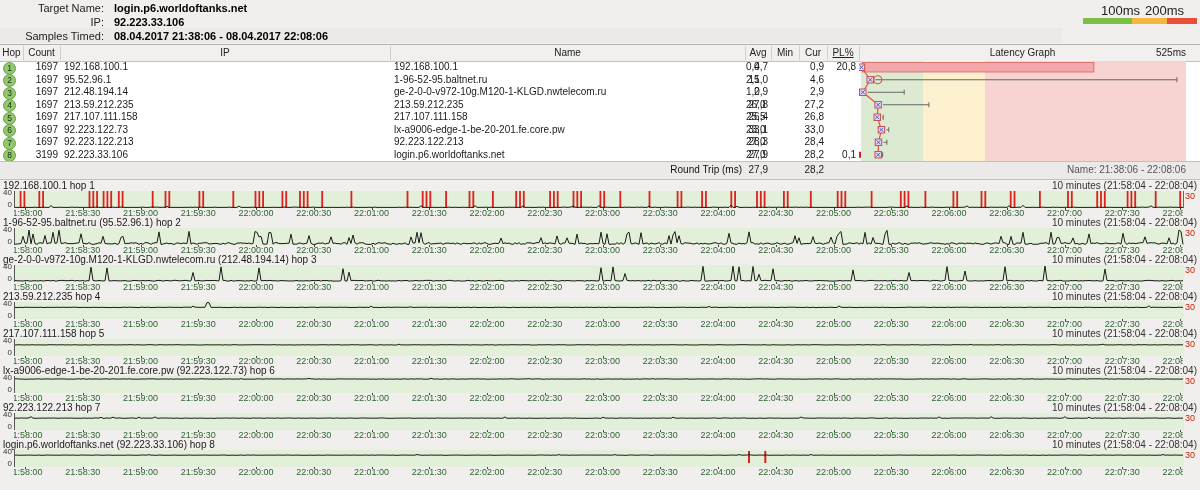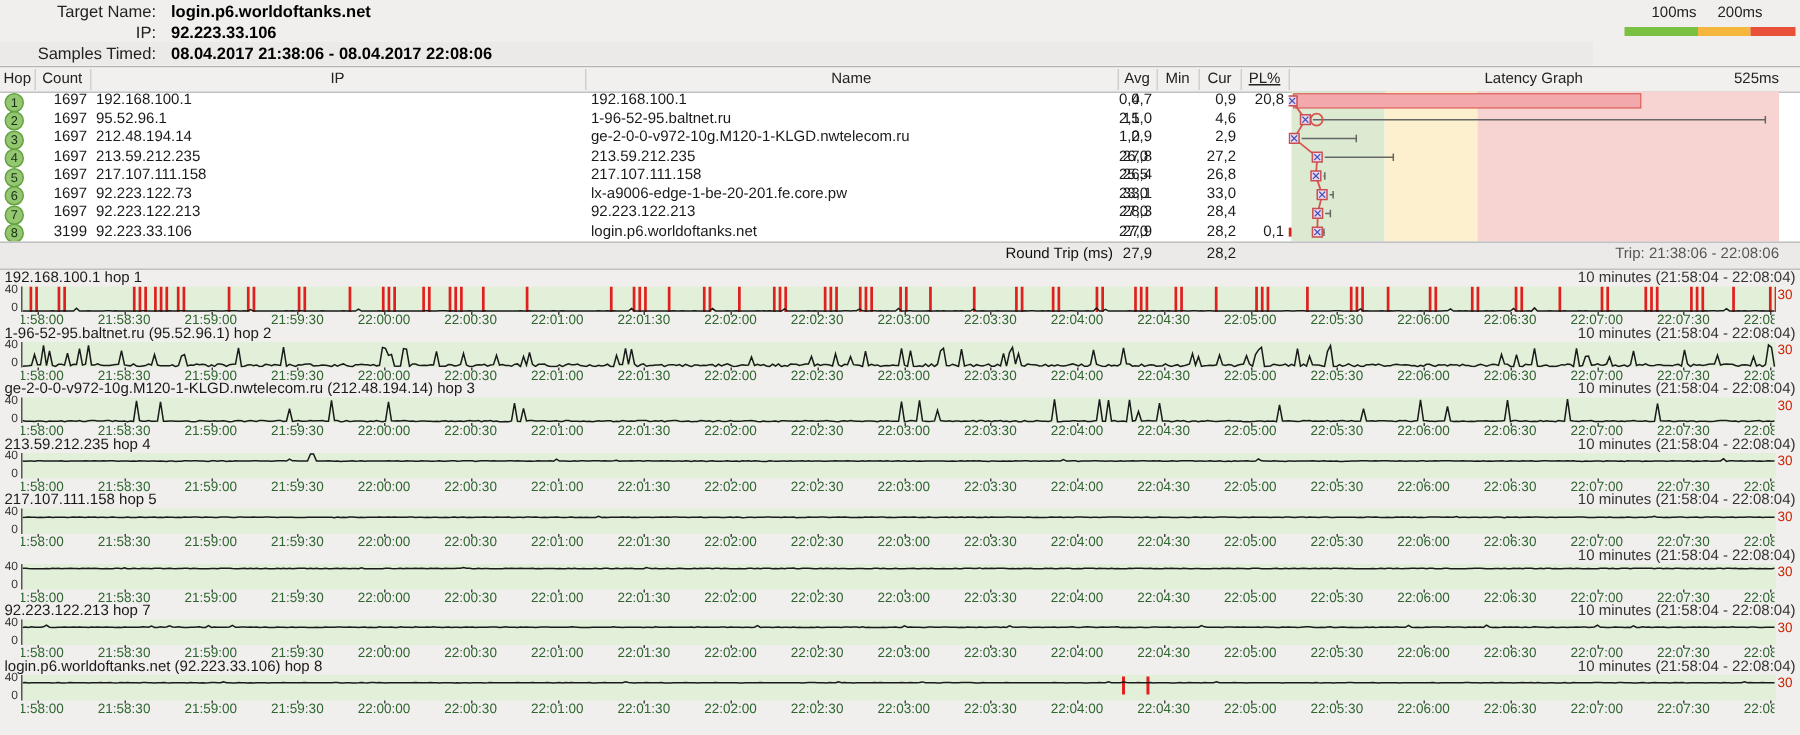--- a/index.html
+++ b/index.html
@@ -4,21 +4,21 @@
 <style>
   html,body{margin:0;padding:0;}
   .screen{position:relative;width:1200px;height:490px;background:#f0efed;overflow:hidden;
           font-family:"Liberation Sans",sans-serif;color:#1a1a1a;font-size:11px;}
   
   .hdr-row{position:absolute;left:0;width:820px;display:flex;align-items:baseline;}
   .hdr-label{width:104px;text-align:right;color:#222;}
   .hdr-value{margin-left:10px;font-weight:bold;color:#000;}
   .samples-band{position:absolute;left:0;top:28px;width:1062px;height:15px;background:#eceae8;}
   .legend{position:absolute;top:3px;left:1083px;width:114px;}
-  .legend-labels{position:relative;height:13px;font-size:10px;color:#222;}
+  .legend-labels{position:relative;height:13px;font-size:13px;color:#222;}
   .legend-100{position:absolute;left:18px;}
   .legend-200{position:absolute;left:62px;}
   .legend-bar{position:relative;margin-top:2px;height:6px;display:flex;}
   .legend-bar div{height:6px;}
   
   .tbl{position:absolute;top:44px;left:0;width:1200px;height:134px;background:#fff;
        border-top:1px solid #b3b3b3;}
   .tbl-head{position:absolute;top:0;left:0;width:1200px;height:16px;background:#f1f0ee;
             border-bottom:1px solid #c2c2c2;font-size:10px;color:#222;}
   .th{position:absolute;top:2px;text-align:center;}
@@ -243,21 +243,21 @@
         <line x1="17.461100000000002" y1="83.25" x2="21.461100000000002" y2="79.25" stroke="#4050b8" stroke-width="0.9"></line>
         <rect x="15.964299999999998" y="90.5" width="6.5" height="6.5" fill="#edd7ee" stroke="#c9504e" stroke-width="1"></rect>
         <line x1="17.214299999999998" y1="91.75" x2="21.214299999999998" y2="95.75" stroke="#4050b8" stroke-width="0.9"></line>
         <line x1="17.214299999999998" y1="95.75" x2="21.214299999999998" y2="91.75" stroke="#4050b8" stroke-width="0.9"></line>
       </svg>
 
     <div class="rt-row">
       <span class="rt-label">Round Trip (ms)</span>
       <span class="rt-avg">27,9</span>
       <span class="rt-cur">28,2</span>
-      <span class="focus">Trip: 21:38:06 - 22:08:06</span>
+      <span class="focus">Name: 21:38:06 - 22:08:06</span>
     </div>
   </div>
 
   <div id="timelines">
       <div class="tl" style="top: 180px;">
         <div class="tl-labelrow">
           <span class="tl-name">192.168.100.1 hop 1</span>
           <span class="tl-range">10 minutes (21:58:04 - 22:08:04)</span>
         </div>
         <span class="tl-y40">40</span>
@@ -618,20 +618,21 @@
           <span class="tl-tickmark" style="left: 1050.5px;"></span>
           <span class="tl-tick-label" style="left: 1050.5px;">22:07:00</span>
           <span class="tl-tickmark" style="left: 1108.25px;"></span>
           <span class="tl-tick-label" style="left: 1108.25px;">22:07:30</span>
           <span class="tl-tickmark" style="left: 1166px;"></span>
           <span class="tl-tick-label" style="left: 1166px;">22:08:00</span>
         </div>
       </div>
       <div class="tl" style="top: 365px;">
         <div class="tl-labelrow">
+          <span class="tl-name">lx-a9006-edge-1-be-20-201.fe.core.pw (92.223.122.73) hop 6</span>
           <span class="tl-range">10 minutes (21:58:04 - 22:08:04)</span>
         </div>
         <span class="tl-y40">40</span>
         <span class="tl-y0">0</span>
         <div class="tl-plot"><svg width="1169" height="17">
             <polyline points="0,2.8 2,2.8 4,3.0 6,3.1 8,3.1 10,3.2 12,3.2 14,3.1 16,3.0 18,3.2 20,2.9 22,3.0 24,2.8 26,3.2 28,3.0 30,3.0 32,2.9 34,3.0 36,3.0 38,3.2 40,2.9 42,3.0 44,2.9 46,3.0 48,2.9 50,3.0 52,3.1 54,3.2 56,3.0 58,3.2 60,3.1 62,2.9 64,2.8 66,3.2 68,2.6 70,3.1 72,3.2 74,2.8 76,3.0 78,3.1 80,2.9 82,3.0 84,3.0 86,3.2 88,2.9 90,2.9 92,2.8 94,3.2 96,3.0 98,2.8 100,3.0 102,3.1 104,3.0 106,3.0 108,2.9 110,2.9 112,3.1 114,2.8 116,3.0 118,3.2 120,3.1 122,3.2 124,3.1 126,3.0 128,3.0 130,3.1 132,2.8 134,2.9 136,2.9 138,2.8 140,3.0 142,3.1 144,3.1 146,3.0 148,2.9 150,3.1 152,2.9 154,3.2 156,2.8 158,3.2 160,3.1 162,2.9 164,3.1 166,3.1 168,3.1 170,2.9 172,3.2 174,2.9 176,3.2 178,2.9 180,3.2 182,3.0 184,2.9 186,2.8 188,2.8 190,3.1 192,2.8 194,3.2 196,2.9 198,3.2 200,3.1 202,2.9 204,3.2 206,3.2 208,3.0 210,2.9 212,3.2 214,2.9 216,3.0 218,3.2 220,3.0 222,3.0 224,3.2 226,2.6 228,3.2 230,3.2 232,3.1 234,3.1 236,3.1 238,3.2 240,3.1 242,2.9 244,2.8 246,3.0 248,3.1 250,3.0 252,2.8 254,3.1 256,2.8 258,3.0 260,3.0 262,2.8 264,3.0 266,2.9 268,3.0 270,3.2 272,2.8 274,3.0 276,2.9 278,3.0 280,3.1 282,2.8 284,3.0 286,3.0 288,3.0 290,2.9 292,2.9 294,2.4 296,2.9 298,2.9 300,3.1 302,3.2 304,2.9 306,3.2 308,3.0 310,3.0 312,3.2 314,3.1 316,3.1 318,3.2 320,3.2 322,2.9 324,3.0 326,2.8 328,3.0 330,3.0 332,2.9 334,3.0 336,3.0 338,3.0 340,2.8 342,3.1 344,3.0 346,3.1 348,3.0 350,3.0 352,3.0 354,3.0 356,3.2 358,3.0 360,3.2 362,3.2 364,2.9 366,3.2 368,2.8 370,3.2 372,3.2 374,3.0 376,3.1 378,3.2 380,3.1 382,2.9 384,3.2 386,3.2 388,2.9 390,2.9 392,3.1 394,3.1 396,2.8 398,3.0 400,3.1 402,2.8 404,3.0 406,2.8 408,3.1 410,3.2 412,3.1 414,3.1 416,2.3 418,2.9 420,3.2 422,2.8 424,3.2 426,3.2 428,3.1 430,2.8 432,3.1 434,3.1 436,3.0 438,2.8 440,3.0 442,3.2 444,3.1 446,3.1 448,2.9 450,3.2 452,2.9 454,3.0 456,2.8 458,2.9 460,3.1 462,2.8 464,2.9 466,3.1 468,2.9 470,3.0 472,3.2 474,3.2 476,3.1 478,3.0 480,3.1 482,3.1 484,2.9 486,2.9 488,3.1 490,2.9 492,3.1 494,2.9 496,2.8 498,2.8 500,3.1 502,3.0 504,3.2 506,2.9 508,3.1 510,2.8 512,2.9 514,2.6 516,3.1 518,3.1 520,2.9 522,2.9 524,2.8 526,3.0 528,3.2 530,3.2 532,2.9 534,3.2 536,2.9 538,3.0 540,3.1 542,2.9 544,3.1 546,3.0 548,3.0 550,3.1 552,3.1 554,3.1 556,3.0 558,3.0 560,3.0 562,3.1 564,3.1 566,3.1 568,2.9 570,2.8 572,3.2 574,2.8 576,3.2 578,3.1 580,3.2 582,2.8 584,3.1 586,3.2 588,3.2 590,3.0 592,3.0 594,2.9 596,3.1 598,3.1 600,3.0 602,3.0 604,3.1 606,2.8 608,3.2 610,3.1 612,3.1 614,3.0 616,3.2 618,3.1 620,3.1 622,2.8 624,3.2 626,3.1 628,2.9 630,2.9 632,2.9 634,3.0 636,3.0 638,2.6 640,3.2 642,2.9 644,3.0 646,2.9 648,3.0 650,2.8 652,2.9 654,2.9 656,3.0 658,3.1 660,3.0 662,3.2 664,3.0 666,3.1 668,2.9 670,3.0 672,2.8 674,3.2 676,3.1 678,3.1 680,3.1 682,2.9 684,3.0 686,2.9 688,3.1 690,3.1 692,2.9 694,3.0 696,2.9 698,2.9 700,3.1 702,3.1 704,3.0 706,3.2 708,2.8 710,2.9 712,2.9 714,2.8 716,3.2 718,2.9 720,3.0 722,3.0 724,3.2 726,2.9 728,3.1 730,3.0 732,3.2 734,3.2 736,3.2 738,2.9 740,3.0 742,2.9 744,2.8 746,2.8 748,3.0 750,3.0 752,2.9 754,3.1 756,3.0 758,3.2 760,3.2 762,2.9 764,3.0 766,2.8 768,3.0 770,3.0 772,3.1 774,2.9 776,3.0 778,3.1 780,3.2 782,3.0 784,3.0 786,3.2 788,3.1 790,3.2 792,3.2 794,3.0 796,3.0 798,3.1 800,2.9 802,3.0 804,2.8 806,3.0 808,3.2 810,2.8 812,3.0 814,3.0 816,3.1 818,3.1 820,2.8 822,2.9 824,2.9 826,3.2 828,3.1 830,3.2 832,3.2 834,3.0 836,2.9 838,3.2 840,3.2 842,2.9 844,3.1 846,3.0 848,2.9 850,3.2 852,3.0 854,2.9 856,3.0 858,3.2 860,3.0 862,2.8 864,3.2 866,2.8 868,3.0 870,2.8 872,3.1 874,2.9 876,2.8 878,3.0 880,2.9 882,3.1 884,2.9 886,3.0 888,3.1 890,3.2 892,3.2 894,3.2 896,3.1 898,3.2 900,3.0 902,3.1 904,3.0 906,2.8 908,3.2 910,2.9 912,2.9 914,3.2 916,2.8 918,3.0 920,3.1 922,3.0 924,3.0 926,2.8 928,2.8 930,3.0 932,2.9 934,2.9 936,3.2 938,2.9 940,2.9 942,3.2 944,3.2 946,3.1 948,2.8 950,2.8 952,3.1 954,3.2 956,3.2 958,3.1 960,3.1 962,3.1 964,3.0 966,3.0 968,2.9 970,2.9 972,2.9 974,3.0 976,3.1 978,3.2 980,3.1 982,3.0 984,3.0 986,3.2 988,2.8 990,3.2 992,3.1 994,2.8 996,3.0 998,2.9 1000,3.2 1002,2.9 1004,2.8 1006,2.8 1008,3.1 1010,3.1 1012,2.9 1014,3.1 1016,2.8 1018,2.8 1020,3.2 1022,3.0 1024,3.1 1026,3.2 1028,3.0 1030,3.0 1032,2.9 1034,3.1 1036,2.9 1038,3.0 1040,3.1 1042,3.1 1044,3.0 1046,3.2 1048,3.1 1050,3.2 1052,2.8 1054,2.8 1056,2.9 1058,3.2 1060,2.9 1062,3.2 1064,3.1 1066,2.9 1068,2.9 1070,2.8 1072,3.2 1074,2.8 1076,2.9 1078,2.8 1080,2.8 1082,2.9 1084,2.8 1086,2.8 1088,3.1 1090,2.8 1092,2.8 1094,3.2 1096,2.9 1098,3.0 1100,3.2 1102,2.9 1104,2.9 1106,3.0 1108,3.0 1110,3.1 1112,2.9 1114,3.0 1116,3.2 1118,2.8 1120,3.3 1122,2.9 1124,3.2 1126,3.0 1128,3.2 1130,2.9 1132,2.9 1134,3.2 1136,2.8 1138,2.9 1140,3.0 1142,2.9 1144,3.2 1146,3.0 1148,3.2 1150,3.1 1152,2.9 1154,3.0 1156,3.1 1158,3.0 1160,3.2 1162,3.0 1164,3.1 1166,3.2 1168,2.8" fill="none" stroke="#1a1a1a" stroke-width="1"></polyline>
           </svg></div>
         <span class="tl-thr">30</span>
         <div class="tl-axis">
           <span class="tl-tickmark" style="left: 11px;"></span>

